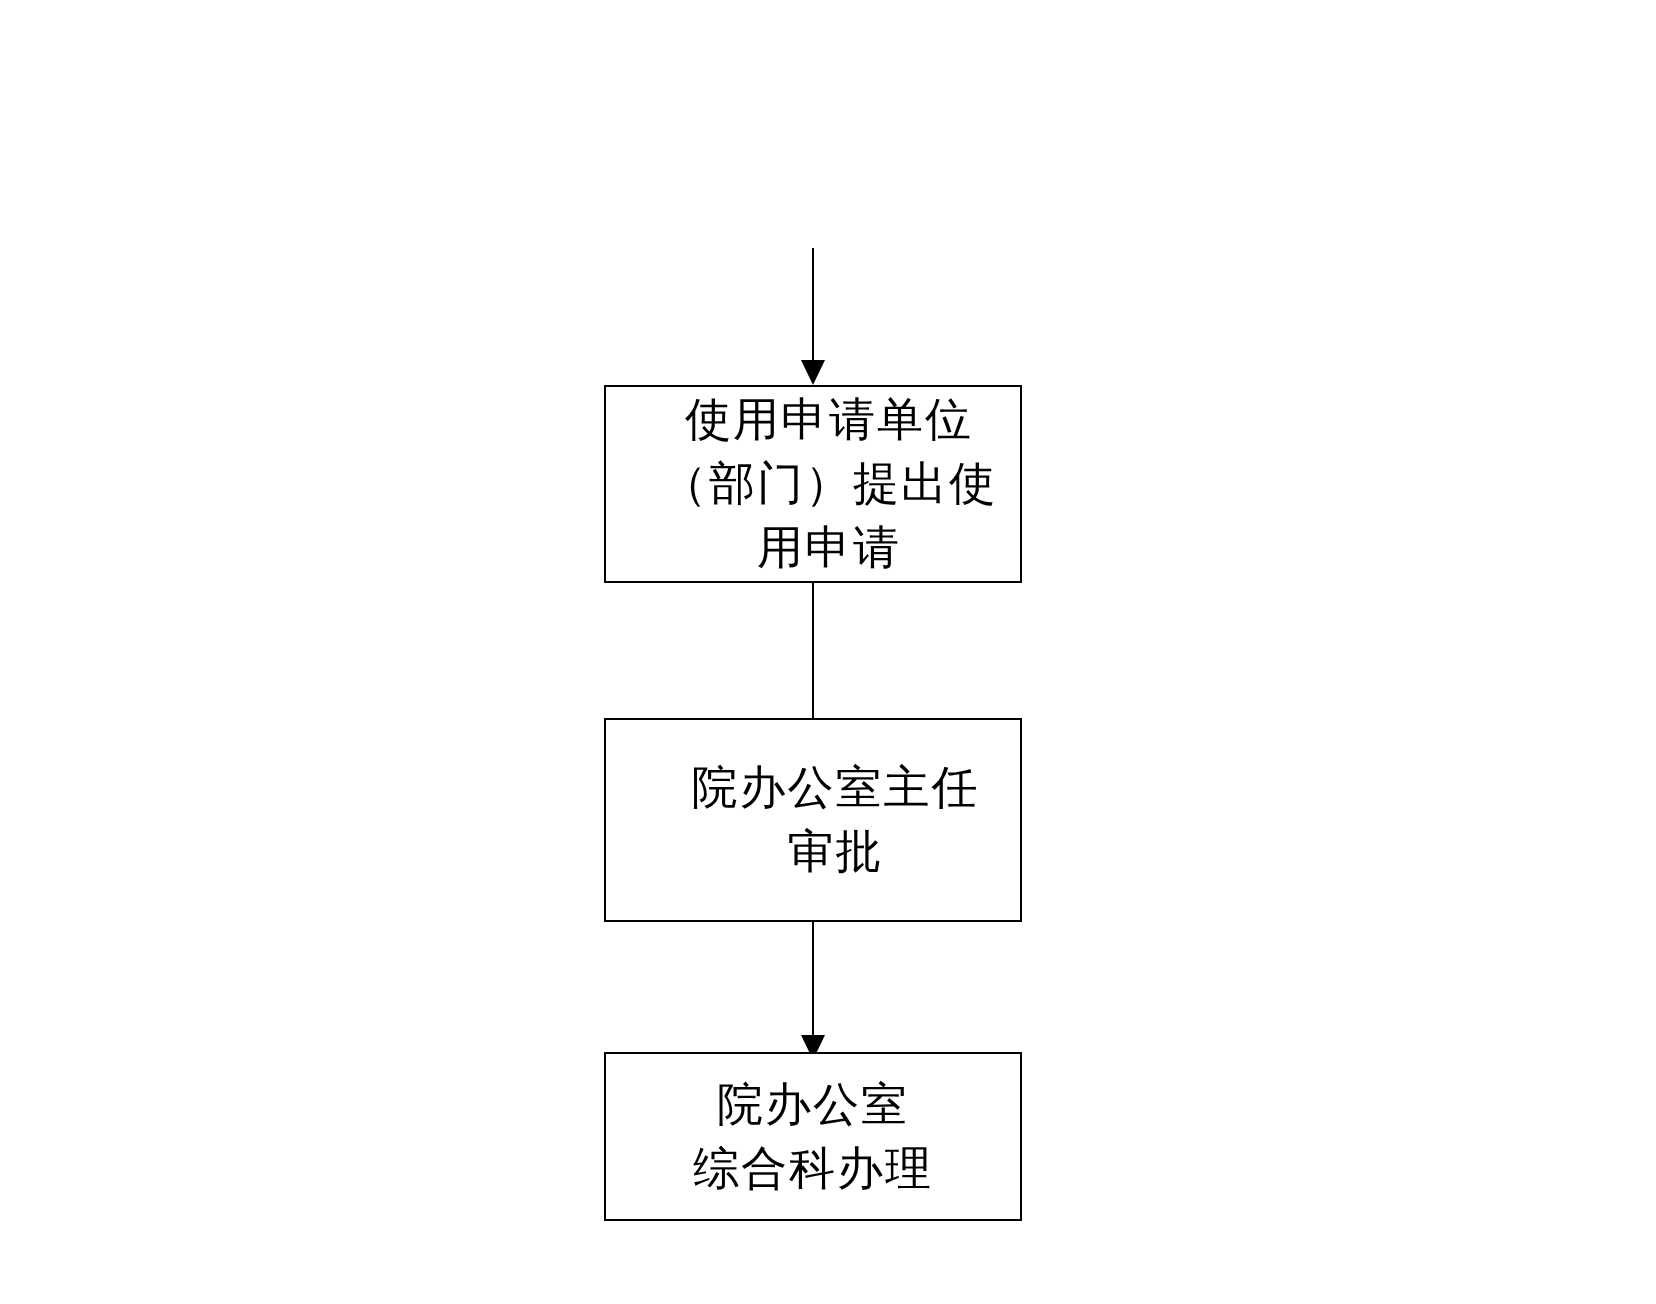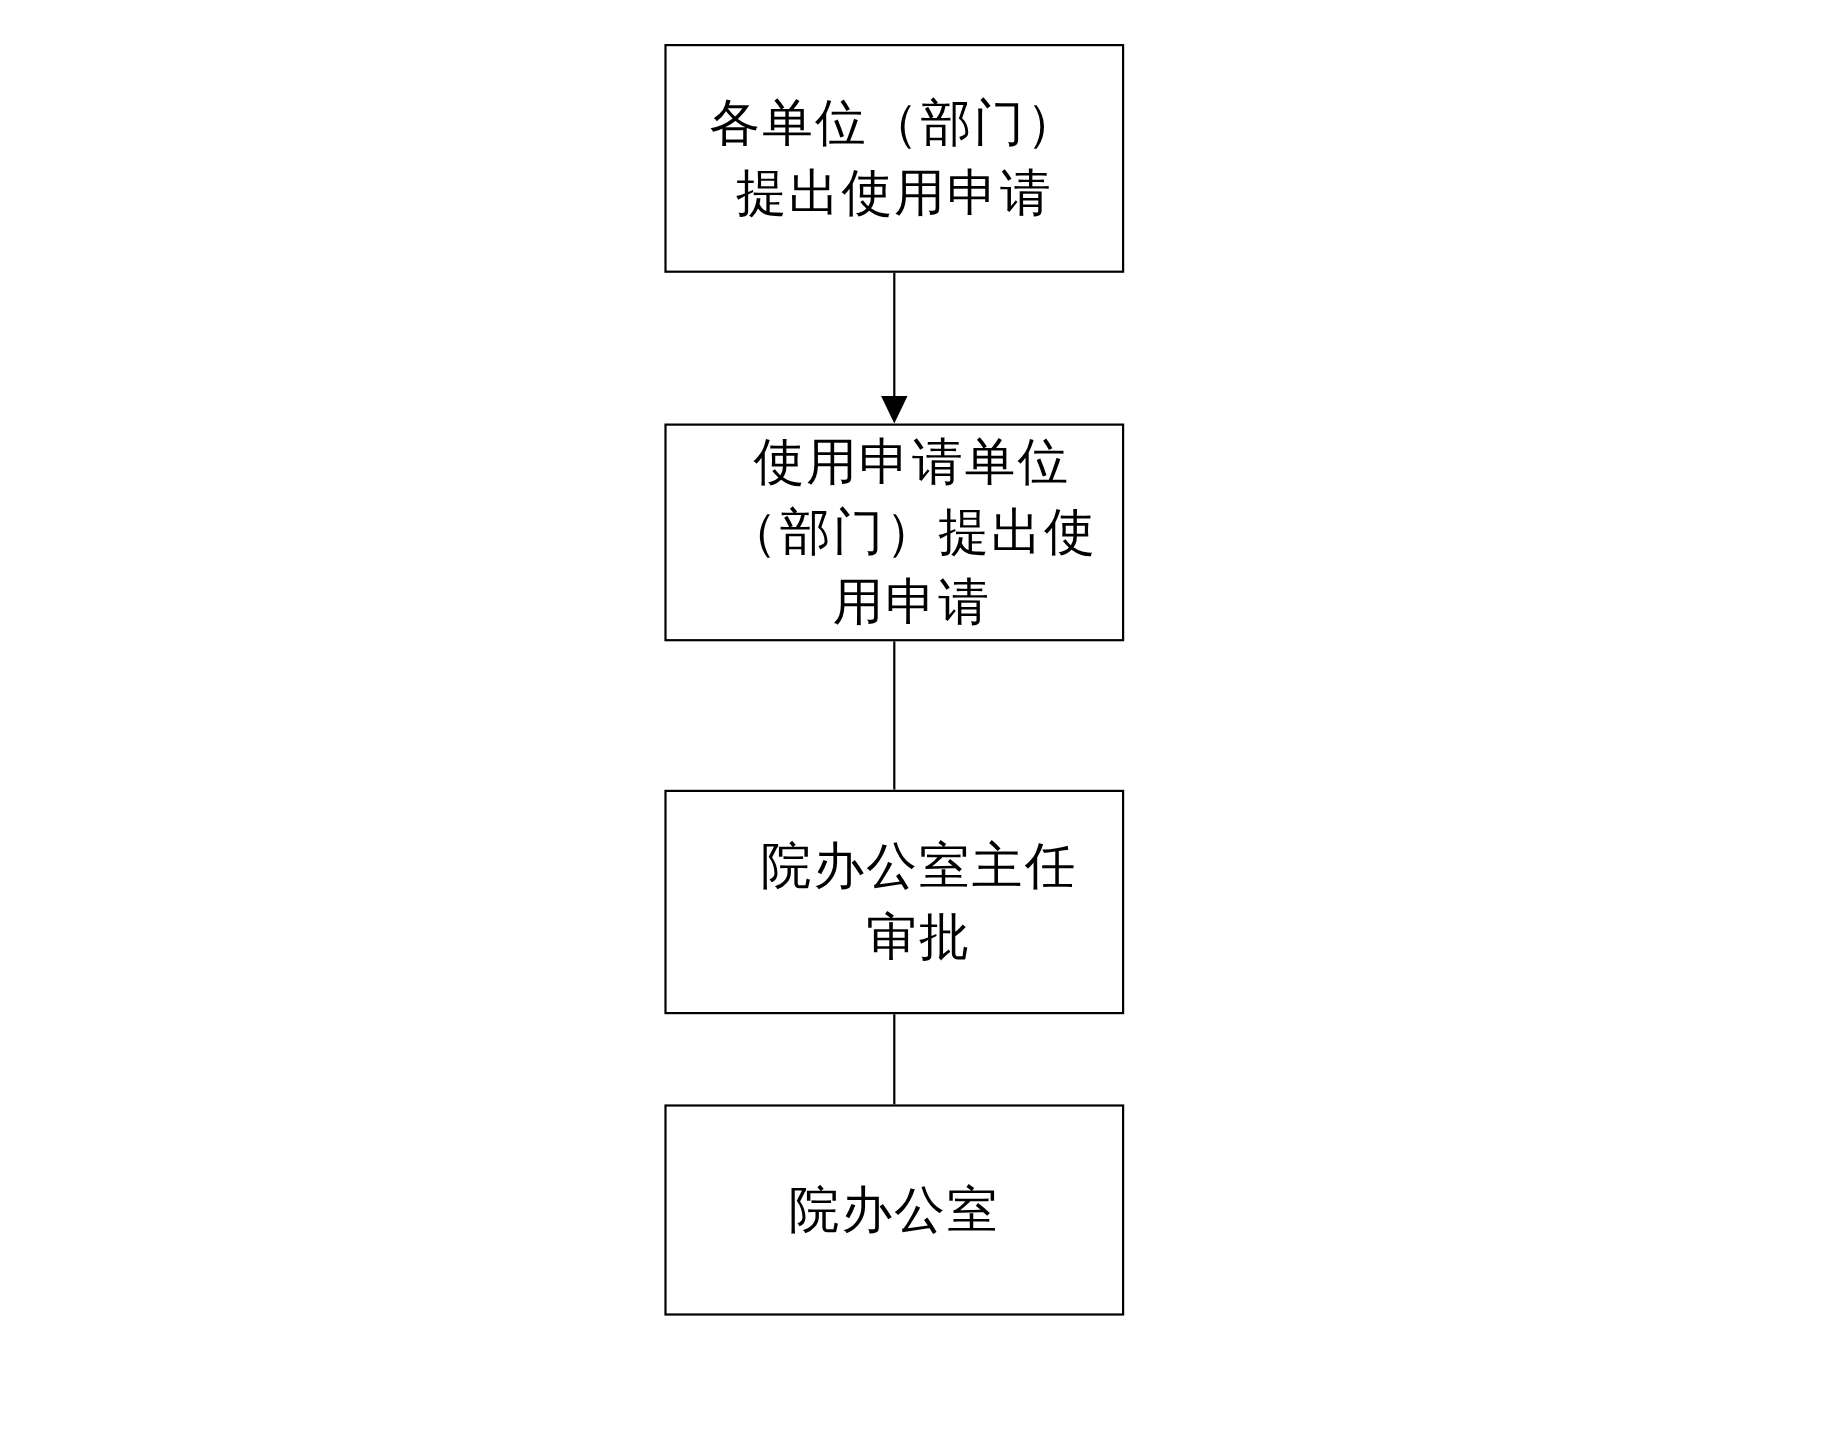--- a/index.html
+++ b/index.html
@@ -28,21 +28,21 @@
     text-align: center;
     font-family: "Liberation Serif", "DejaVu Serif", serif;
     font-size: 46px;
     line-height: 64px;
     letter-spacing: 2px;
     color: #000000;
   }
   .n1 { top: 40px;   height: 208px; }
   .n2 { top: 385px;  height: 198px; padding-left: 32px; }
   .n3 { top: 718px;  height: 204px; padding-left: 45px; }
-  .n4 { top: 1004px; height: 192px; }
+  .n4 { top: 1052px; height: 169px; }
 
   .vline {
     position: absolute;
     left: 812px;
     width: 2px;
     background: #000000;
   }
   .e1 { top: 248px; height: 115px; }
   .e2 { top: 583px; height: 135px; }
   .e3 { top: 922px; height: 116px; }
@@ -61,24 +61,20 @@
 
   .node .line {
     display: block;
   }
 </style>
 </head>
 <body>
 
 <div class="canvas">
 
-  <div class="node n1">
-    <span class="line">各单位（部门）</span>
-    <span class="line">提出使用申请</span>
-  </div>
 
   <div class="vline e1"></div>
   <div class="arrowhead a1"></div>
 
   <div class="node n2">
     <span class="line">使用申请单位</span>
     <span class="line">（部门）提出使用申请</span>
   </div>
 
   <div class="vline e2"></div>
@@ -86,15 +82,16 @@
   <div class="node n3">
     <span class="line">院办公室主任</span>
     <span class="line">审批</span>
   </div>
 
   <div class="vline e3"></div>
   <div class="arrowhead a3"></div>
 
   <div class="node n4">
     <span class="line">院办公室</span>
+    <span class="line">综合科办理</span>
   </div>
 
 </div>
 
 </body></html>

